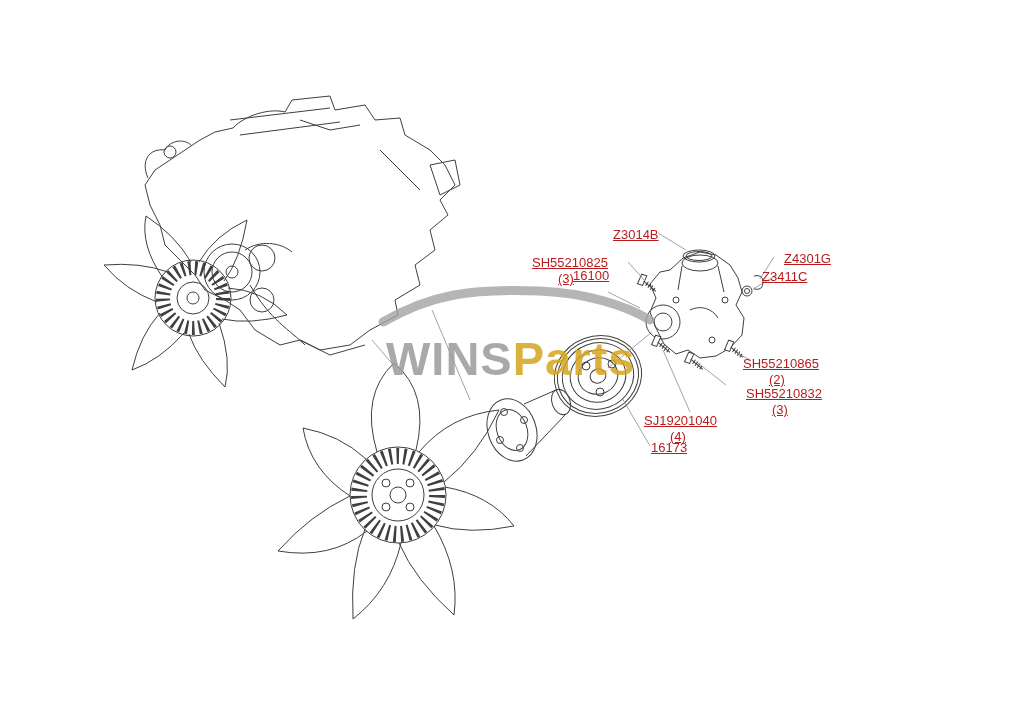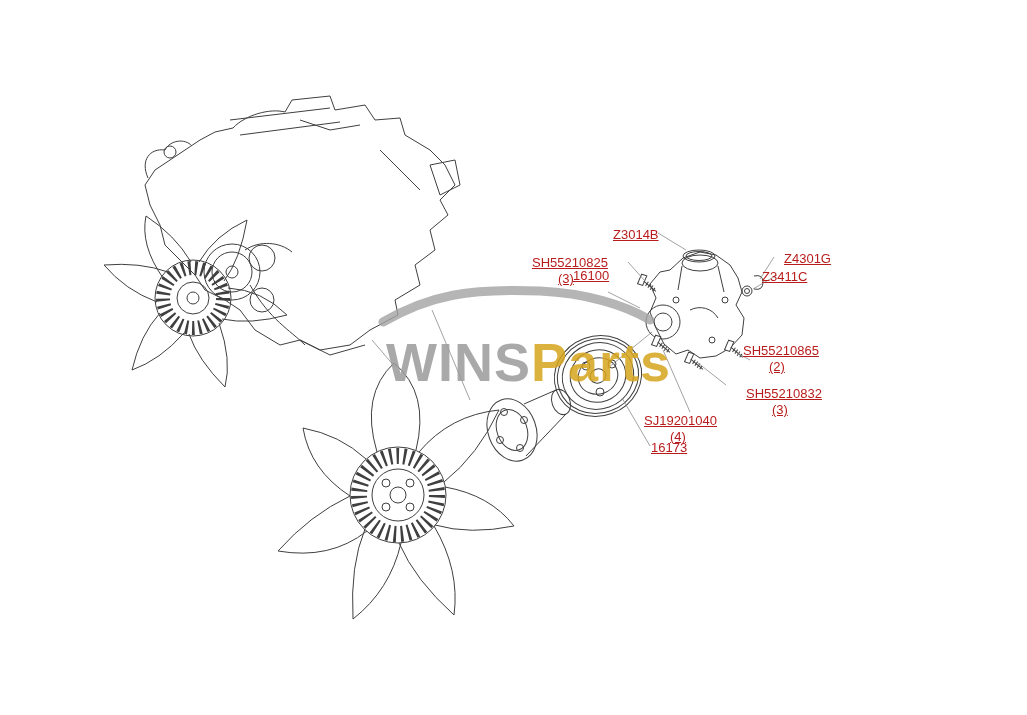--- a/index.html
+++ b/index.html
@@ -21,28 +21,28 @@
     cursor:pointer;
     text-decoration:underline;
   }
   .label .qty{margin-left:26px;}
   
   .lbl-z3014b     {left:613px;top:227px;}
   .lbl-sh55210825 {left:532px;top:255px;}
   .lbl-16100      {left:573px;top:268px;}
   .lbl-z4301g     {left:784px;top:251px;}
   .lbl-z3411c     {left:755px;top:269px;margin-left:7px;}
-  .lbl-sh55210865 {left:743px;top:343px;}
+  .lbl-sh55210865 {left:743px;top:356px;}
   .lbl-sh55210832 {left:746px;top:386px;}
   .lbl-sj19201040 {left:644px;top:413px;}
   .lbl-16173      {left:651px;top:440px;text-align:center;}
   .watermark{
     position:absolute;
     left:386px;top:331px;
-    font-size:54px;
+    font-size:47px;
     font-weight:bold;
     letter-spacing:1px;
     opacity:0.85;
     user-select:none;
   }
   .wm-gray{color:#9b9b9b;}
   .wm-gold{color:#d7a51e;}
 </style>
 </head>
 <body>

